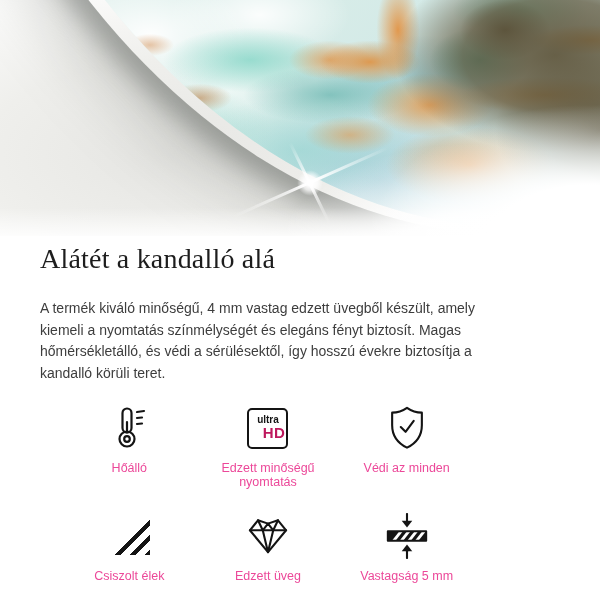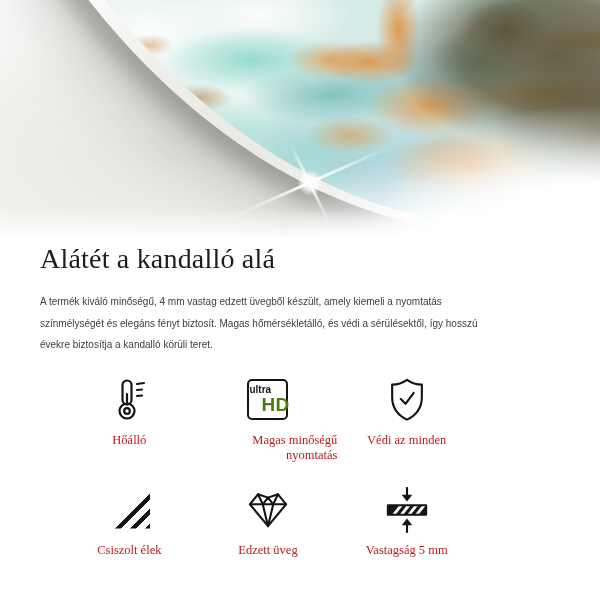--- a/index.html
+++ b/index.html
@@ -59,32 +59,32 @@
   .fade{position:absolute;inset:0;background:
     radial-gradient(300px 200px at 98% 108%, rgba(255,255,255,1) 35%, rgba(255,255,255,0) 75%),
     radial-gradient(260px 160px at 78% 112%, rgba(255,255,255,.95) 30%, rgba(255,255,255,0) 75%),
     linear-gradient(to bottom, rgba(255,255,255,0) 88%, rgba(255,255,255,.85) 100%);}
 
   
   .content{padding:0 40px;}
   h1{margin:5px 0 0 0;font-family:"Liberation Serif","DejaVu Serif",serif;font-weight:400;
      font-size:28px;line-height:36px;color:#1d1d1d;letter-spacing:.2px;}
   h1 span{display:block;}
-  .desc{margin:14px 0 0 0;max-width:545px;font-size:10px;line-height:21.5px;color:#3d3d3d;}
+  .desc{margin:21px 0 0 0;max-width:545px;font-size:14px;line-height:21.5px;color:#3d3d3d;}
 
   
   .features{margin-top:21px;padding:0 20px;display:grid;grid-template-columns:repeat(3,1fr);row-gap:24px;}
   .feature{display:flex;flex-direction:column;align-items:center;}
   .icon-box{height:46px;display:flex;align-items:center;justify-content:center;}
-  .feature-label{margin-top:10px;font-size:12.5px;color:#b91c1c;text-align:right;font-family:Liberation Serif, serif;}
+  .feature-label{margin-top:10px;font-size:12.5px;color:#ec4899;text-align:center;}
   .icon-stroke{stroke:#141414;fill:none;stroke-width:2.2;stroke-linecap:round;stroke-linejoin:round;}
   .uhd{width:41px;height:41px;border:2.5px solid #141414;border-radius:5px;box-sizing:border-box;
-       display:flex;flex-direction:column;justify-content:center;}
+       display:flex;flex-direction:column;align-items:center;justify-content:center;}
   .uhd-top{font-size:10px;font-weight:700;line-height:1;color:#141414;}
-  .uhd-bottom{font-size:19px;font-weight:800;line-height:1.05;color:#4d7c0f;letter-spacing:.3px;padding-left:12px;}
+  .uhd-bottom{font-size:15px;font-weight:800;line-height:1.05;color:#be185d;letter-spacing:.3px;padding-left:12px;}
   .stripes{width:42px;height:38px;clip-path:polygon(100% 0,100% 100%,0 100%);
        background:repeating-linear-gradient(135deg,#141414 0 4.5px,transparent 4.5px 10.5px);}
 </style>
 </head>
 <body>
 
 <div class="page">
 
   <section class="hero">
     <div class="hero-bg"></div>
@@ -124,21 +124,21 @@
         <div class="feature-label">Hőálló</div>
       </div>
 
       <div class="feature">
         <div class="icon-box">
           <div class="uhd">
             <span class="uhd-top">ultra</span>
             <span class="uhd-bottom">HD</span>
           </div>
         </div>
-        <div class="feature-label">Magas minőségű nyomtatás</div>
+        <div class="feature-label">Edzett minőségű nyomtatás</div>
       </div>
 
       <div class="feature">
         <div class="icon-box">
           <svg width="44" height="46" viewBox="0 0 44 48">
             <path class="icon-stroke" d="M22 3 C17 6.5 11.5 8 6.5 8 L6.5 21 C6.5 32 13 40 22 44.5 C31 40 37.5 32 37.5 21 L37.5 8 C32.5 8 27 6.5 22 3 Z"></path>
             <path class="icon-stroke" d="M15.5 23 L20.5 28 L29 16.5" stroke-width="2.6"></path>
           </svg>
         </div>
         <div class="feature-label">Védi az minden</div>

